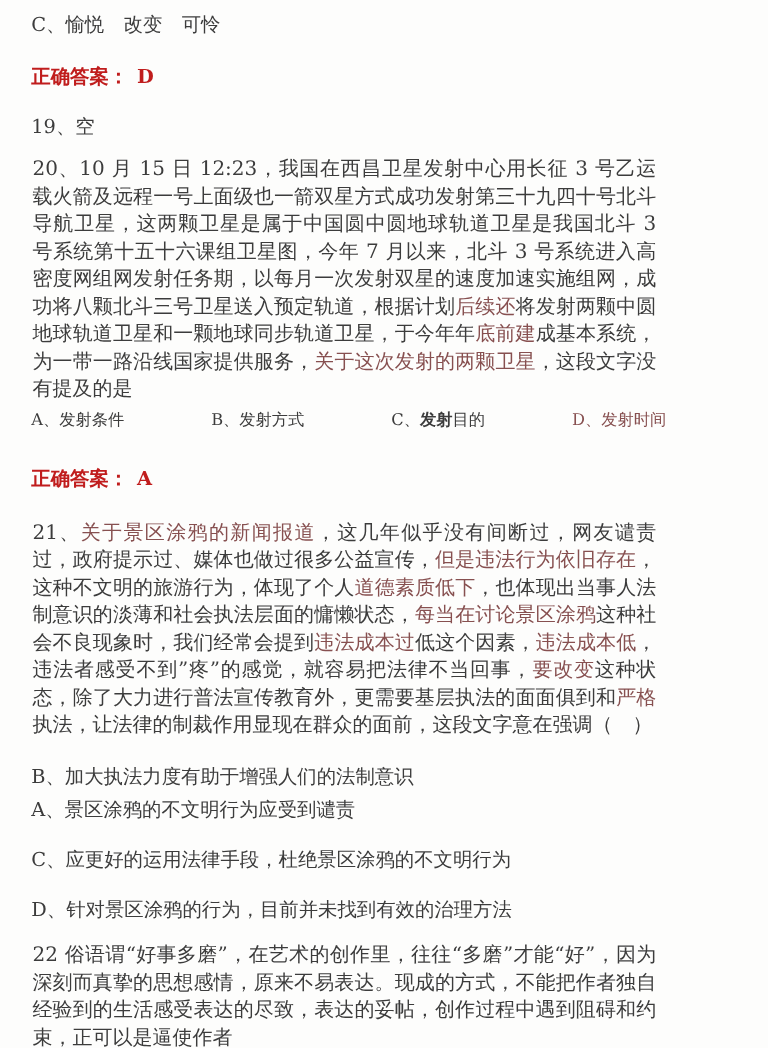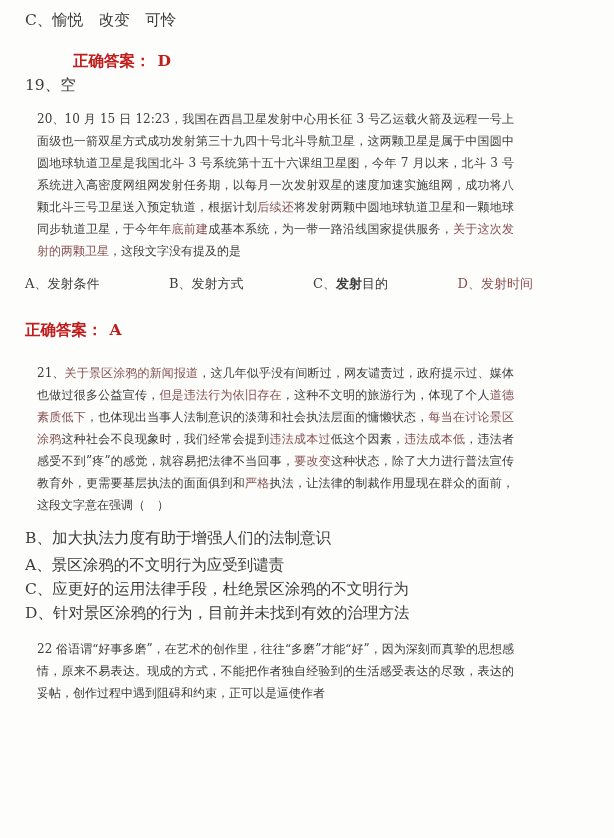--- a/index.html
+++ b/index.html
@@ -4,33 +4,33 @@
 <style>
   html, body { margin: 0; padding: 0; }
   body {
     width: 614px; height: 838px; overflow: hidden;
     background: var(--background, #fdfdfc);
     color: var(--text, #3c3c3c);
     font-family: "DejaVu Serif", "Liberation Serif", serif;
   }
   .page { padding: 10px 24px 16px 25px; box-sizing: border-box; width: 550px; height: 838px; overflow: hidden; }
   .line { font-size: 15.5px; line-height: 20px; white-space: pre-wrap; }
-  .para { font-size: 12px; line-height: 22px; text-align: justify; margin: 12px; }
+  .para { font-size: 16px; line-height: 22px; text-align: justify; margin: 1px; }
   .c-red { color: var(--highlight_red, #875050); }
   .bold { font-weight: bold; }
   .answer { font-weight: bold; color: var(--answer_red, #c01d1d); font-size: 15.5px; line-height: 20px; }
   .answer .val { margin-left: 7px; }
   .opts-row { display: flex; justify-content: space-between; width: 508px; font-size: 13px; line-height: 20px; }
   .mt-5  { margin-top: 5px; }
   .mt-7  { margin-top: 7px; }
   .mt-13 { margin-top: 13px; }
   .mt-15 { margin-top: 15px; }
   .mt-18 { margin-top: 26px; }
-  .mt-20 { margin-top: 4px; }
-  .mt-21 { margin-top: 21px; margin-left: 48px; }
+  .mt-20 { margin-top: 20px; }
+  .mt-21 { margin-top: 21px; }
   .mt-22 { margin-top: 22px; }
 </style>
 </head>
 <body>
 
 <div class="page">
 
   <div class="line"><span>C、愉悦　改变　可怜</span></div>
 
   <div class="answer mt-21">

